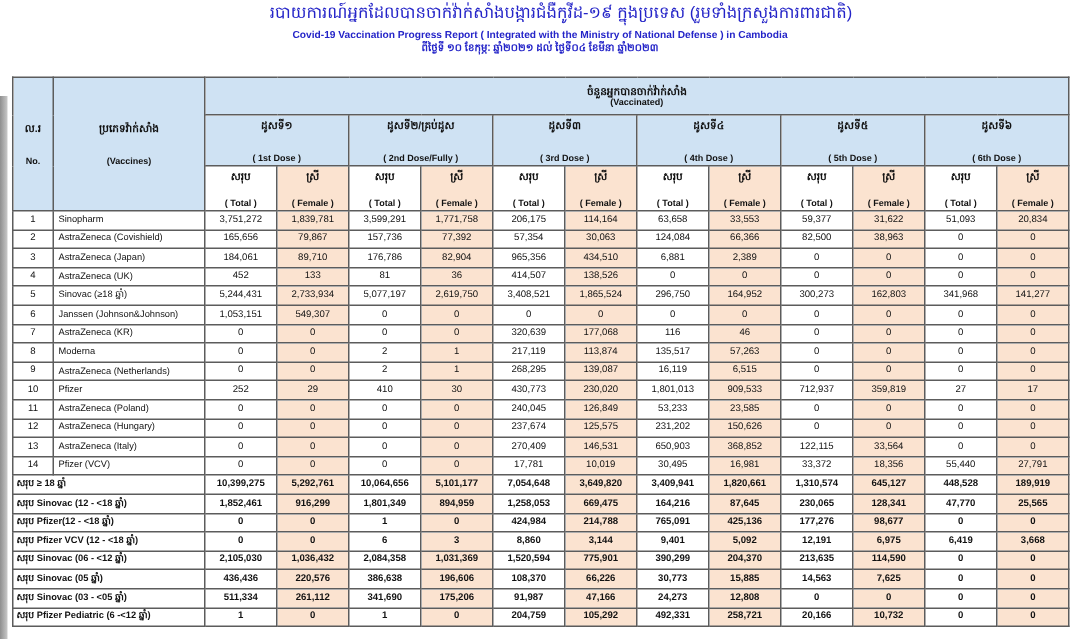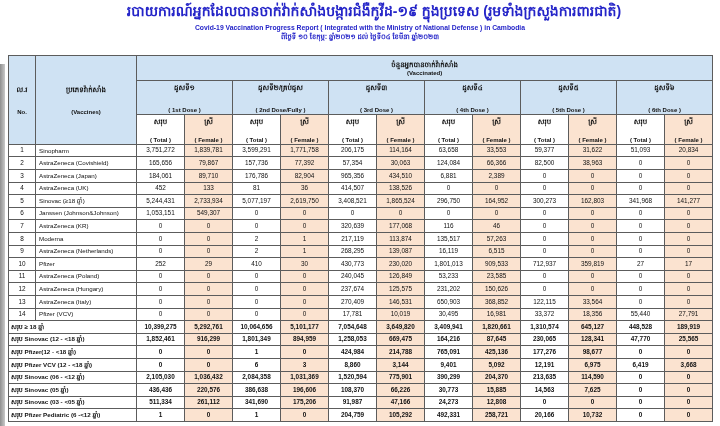--- a/index.html
+++ b/index.html
@@ -7,21 +7,21 @@
     width:720px;height:426px;overflow:hidden;position:relative;
     background:#ffffff;font-family:"Liberation Sans",sans-serif;
     -webkit-font-smoothing:antialiased;
   }
   .edge-shadow{
     position:absolute;left:0;top:64px;width:5px;height:362px;
     background:linear-gradient(to right,#8f8f8f,#c9c9c9);
     z-index:5;
   }
   .titles{text-align:center;padding-top:3px;color:#2424c8;}
-  .title-khmer{font-size:14px;font-weight:bold;line-height:1.25;margin-left:28px;}
+  .title-khmer{font-size:11px;font-weight:normal;line-height:1.25;margin-left:28px;}
   .title-english{font-size:6.8px;font-weight:bold;margin-top:3px;line-height:1.2;}
   .title-dates{font-size:6.8px;font-weight:bold;margin-top:1px;line-height:1.2;}
 
   table{
     border-collapse:collapse;table-layout:fixed;
     width:705px;margin:14px 0 0 8px;
   }
   th,td{
     border:1px solid #5c5c5c;
     padding:0;vertical-align:middle;text-align:center;

